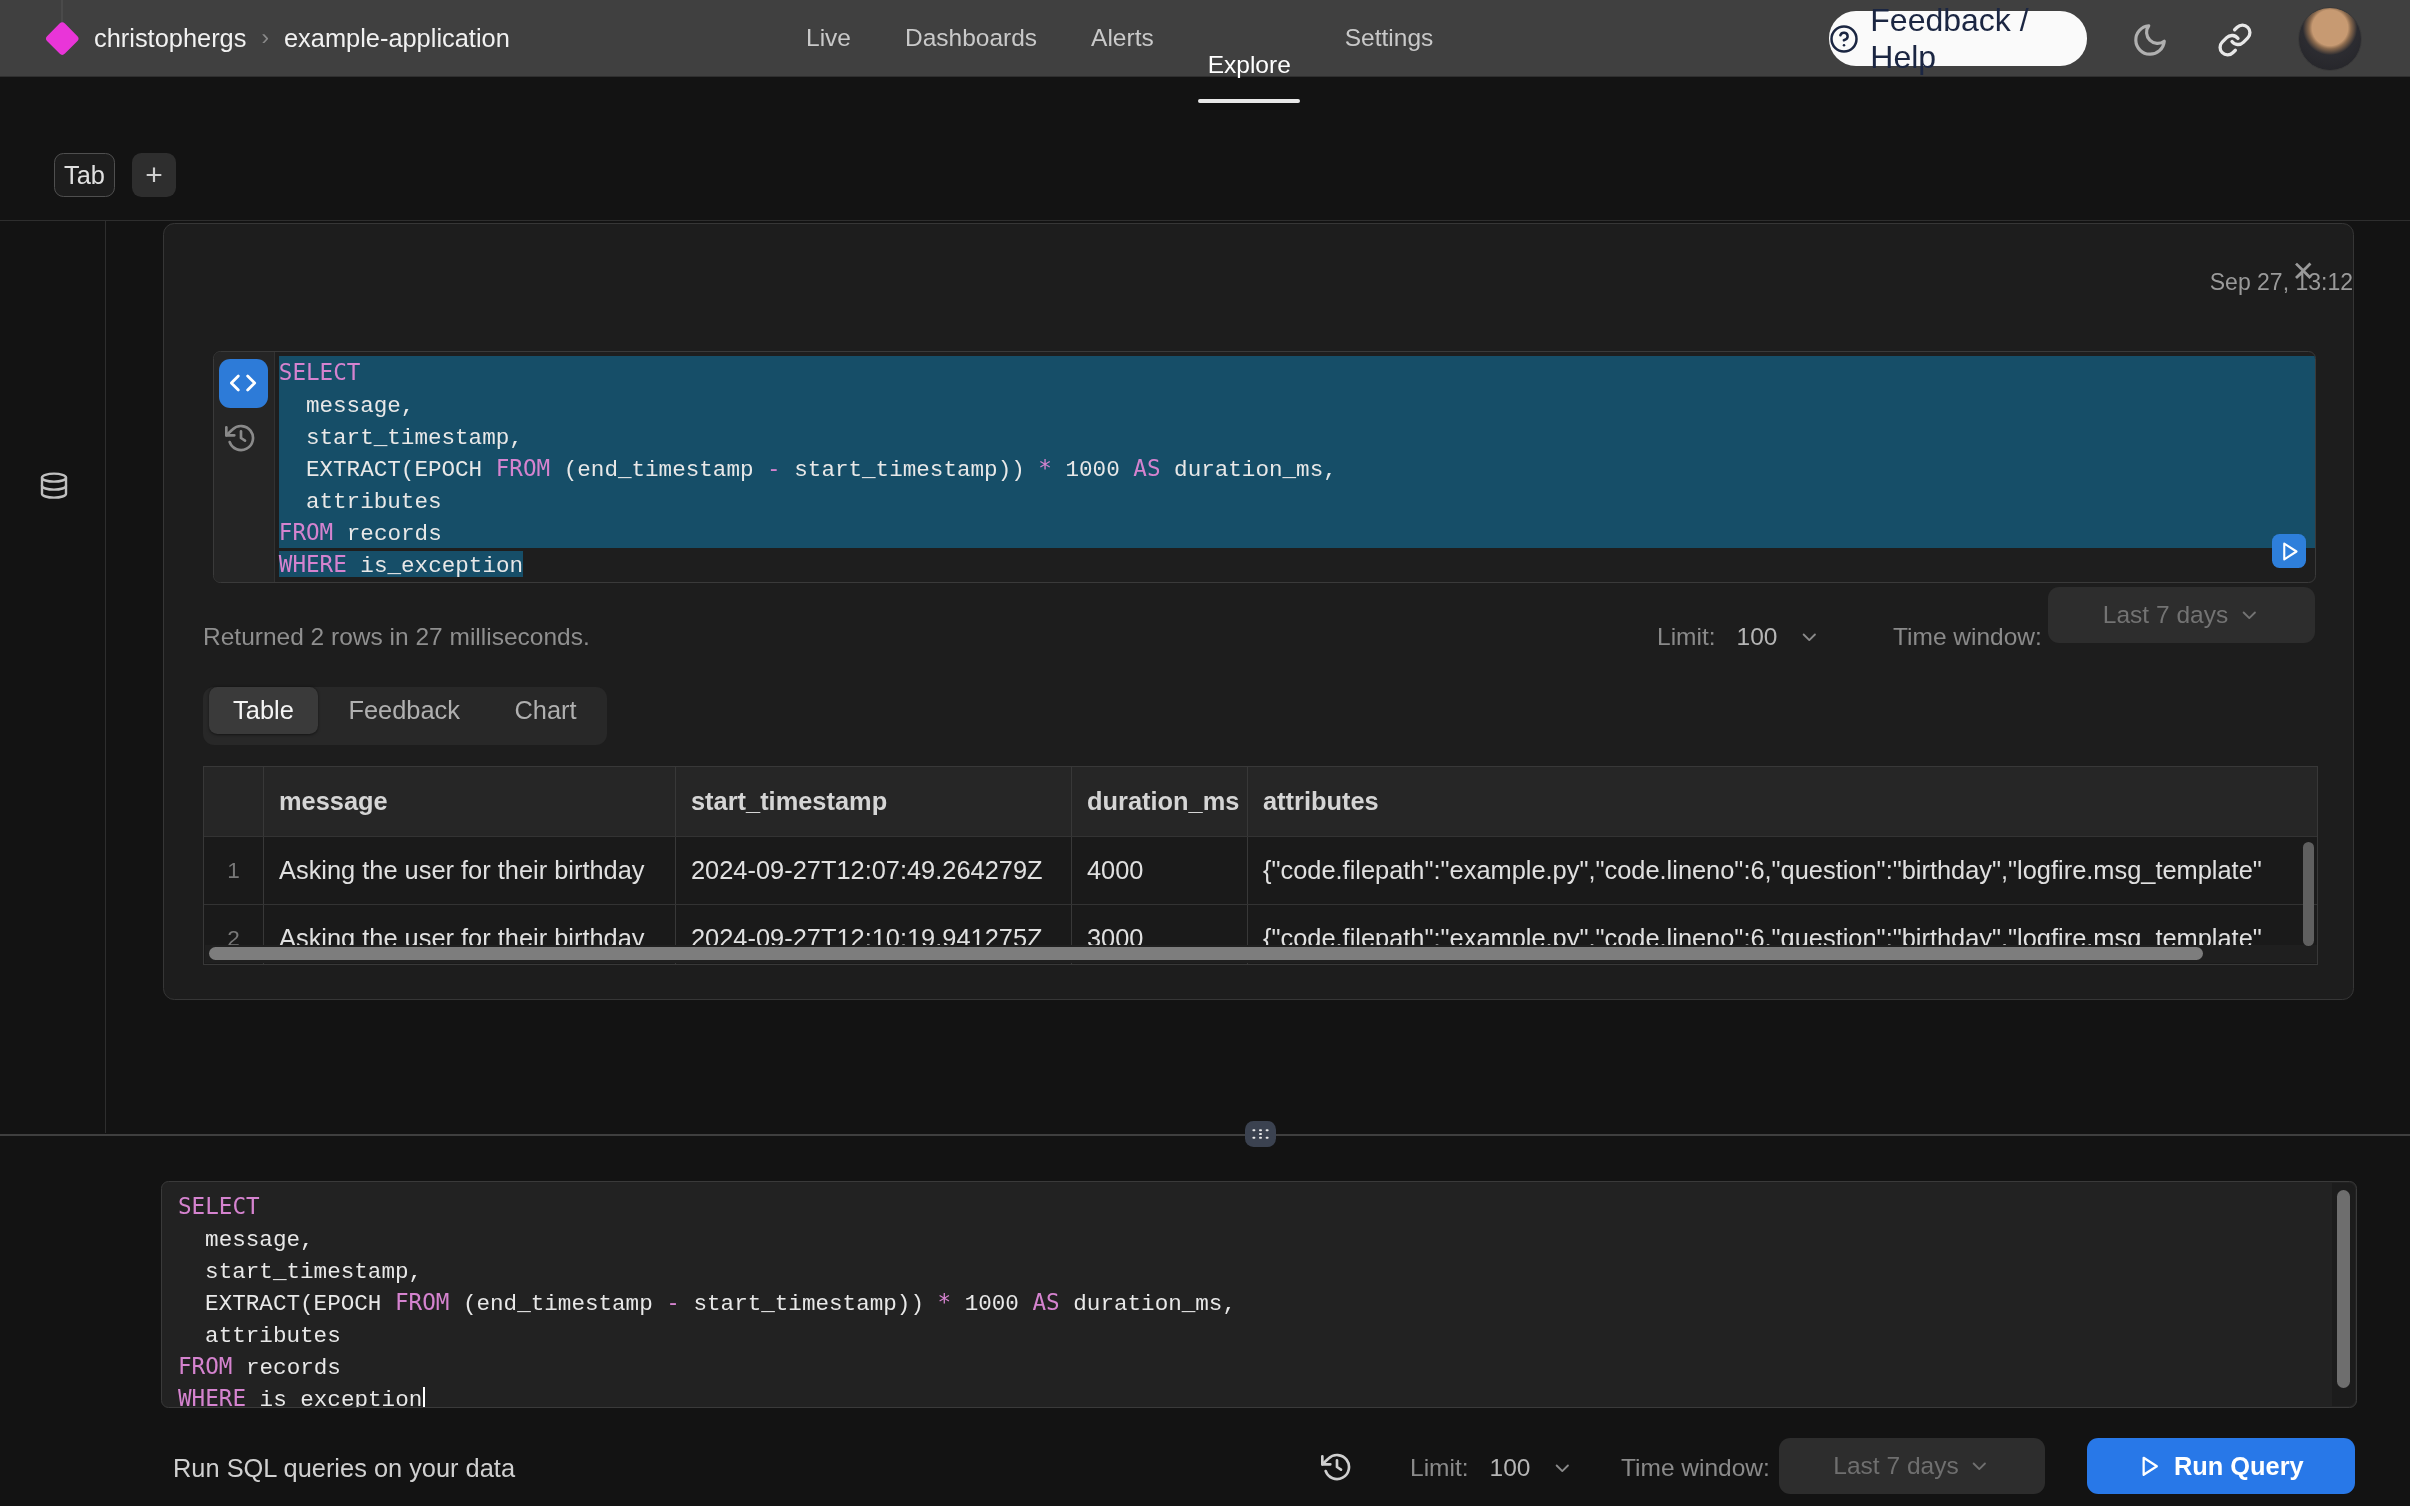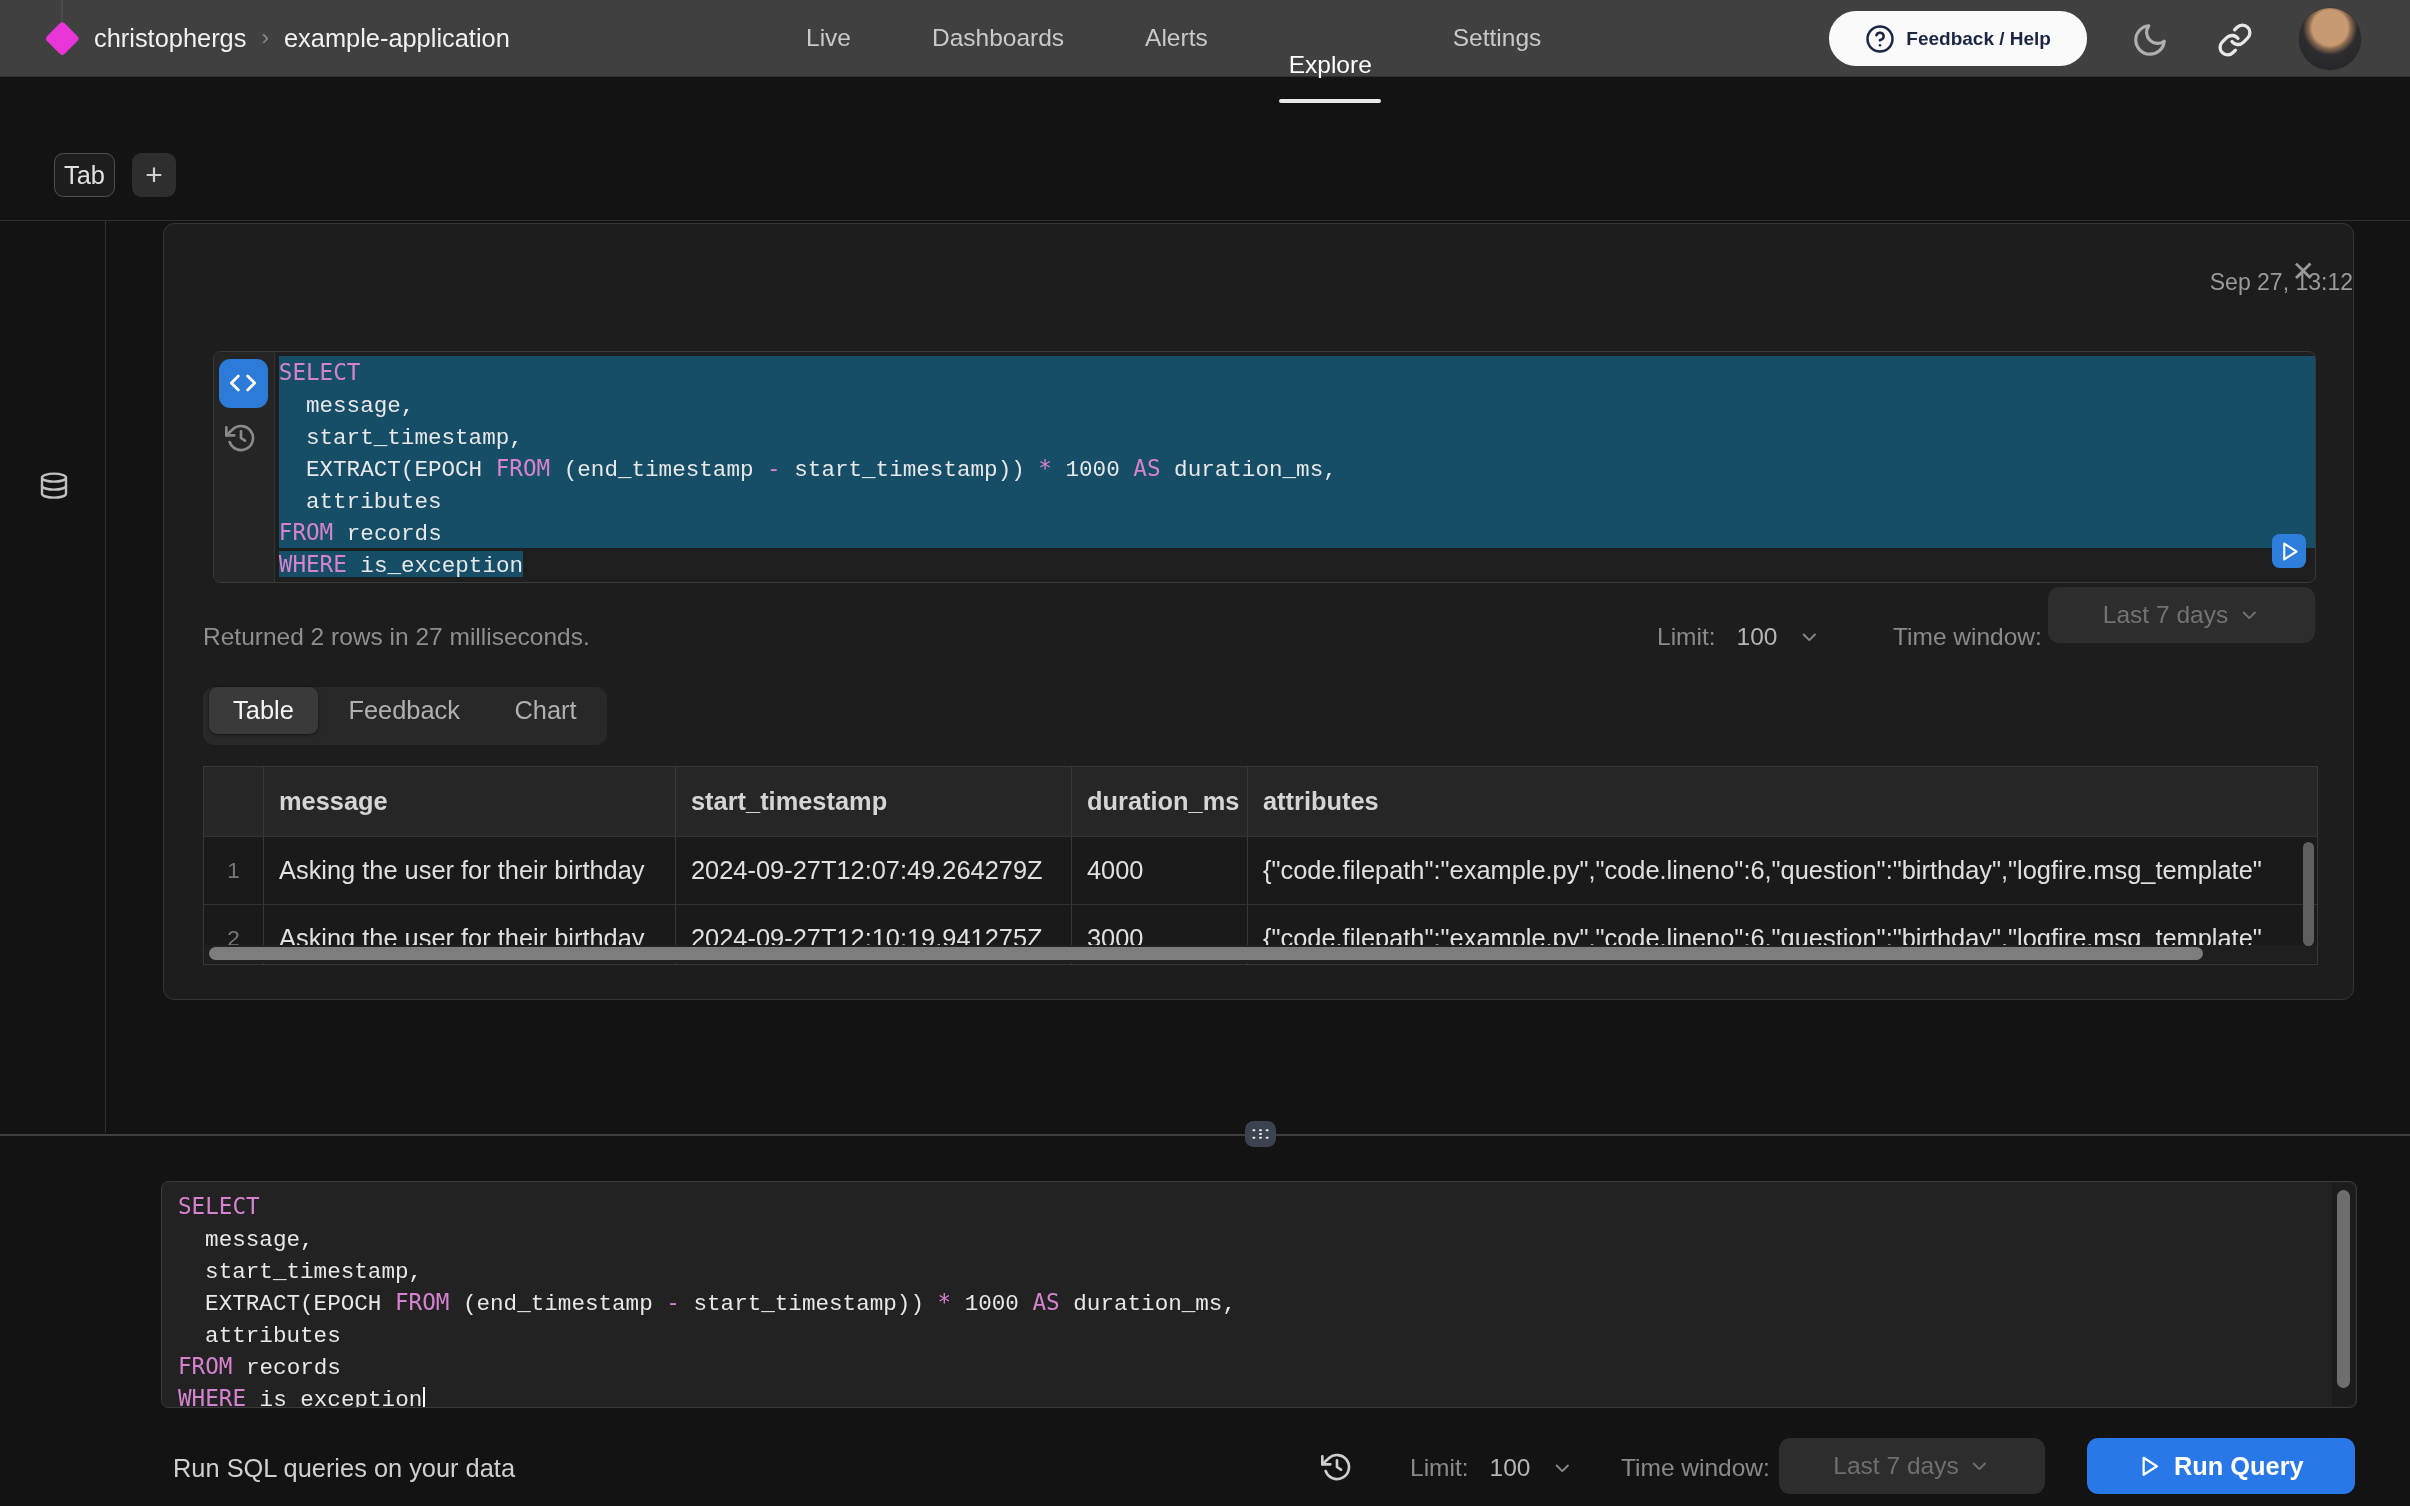--- a/index.html
+++ b/index.html
@@ -7,26 +7,26 @@
     font-family:"Liberation Sans",sans-serif;color:#e6e6e6;}
   svg{display:block;}
 
   
   #topnav{position:absolute;left:0;top:0;width:2411px;height:76px;background:#404040;border-bottom:0.9px solid #2f2f2f;}
   #logo-beam{position:absolute;left:61px;top:0;width:1.9px;height:24.5px;background:#4a4a4a;}
   #logo{position:absolute;left:50px;top:26px;width:24.5px;height:24.5px;background:#e935d8;transform:rotate(45deg);border-radius:3.8px;}
   #breadcrumb{position:absolute;left:94px;top:0;height:76px;display:flex;align-items:center;gap:15px;font-size:25.4px;}
   #breadcrumb .crumb{color:#f1f1f1;font-weight:500;}
   #breadcrumb .sep{color:#8a8a8a;font-size:22.6px;}
-  #nav-items{position:absolute;left:806px;top:0;height:76px;display:flex;gap:81px;}
+  #nav-items{position:absolute;left:806px;top:0;height:76px;display:flex;gap:54px;}
   .nav-item{position:relative;height:76px;display:flex;align-items:center;font-size:24.5px;color:#c9c9c9;cursor:pointer;}
   .nav-item.active{color:#ffffff;font-weight:400;margin-top:27px;}
   .nav-item.active::after{content:"";position:absolute;left:-9.4px;right:-9.4px;bottom:0;height:3.8px;background:#e8e8e8;border-radius:1.9px;}
   #feedback-btn{position:absolute;left:1829px;top:11.3px;width:258px;height:55px;background:#fafafa;border-radius:27px;
-    display:flex;align-items:center;justify-content:center;gap:11.3px;color:#1b2642;font-size:19px;font-weight:700;}
+    display:flex;align-items:center;justify-content:center;gap:11.3px;color:#1b2642;font-size:32px;font-weight:400;}
   #moon-btn{position:absolute;left:2131px;top:21px;}
   #link-btn{position:absolute;left:2217px;top:21.7px;}
   #avatar{position:absolute;left:2298px;top:6.6px;width:62px;height:62px;border-radius:50%;
     background:radial-gradient(circle at 50% 32%, #c79a72 0 34%, #8c6b4e 40%, #2c2c31 52%, #232327 100%);
     border:0.9px solid #3a3a3a;}
 
   
   #tab-btn{position:absolute;left:54px;top:153px;width:61px;height:44px;border:1.9px solid #4f4f4f;border-radius:9.4px;
     display:flex;align-items:center;justify-content:center;font-size:25.4px;color:#e0e0e0;background:#1d1d1d;box-sizing:border-box;}
   #add-tab-btn{position:absolute;left:132px;top:153px;width:44px;height:44px;background:#2e2e2e;border-radius:9.4px;

